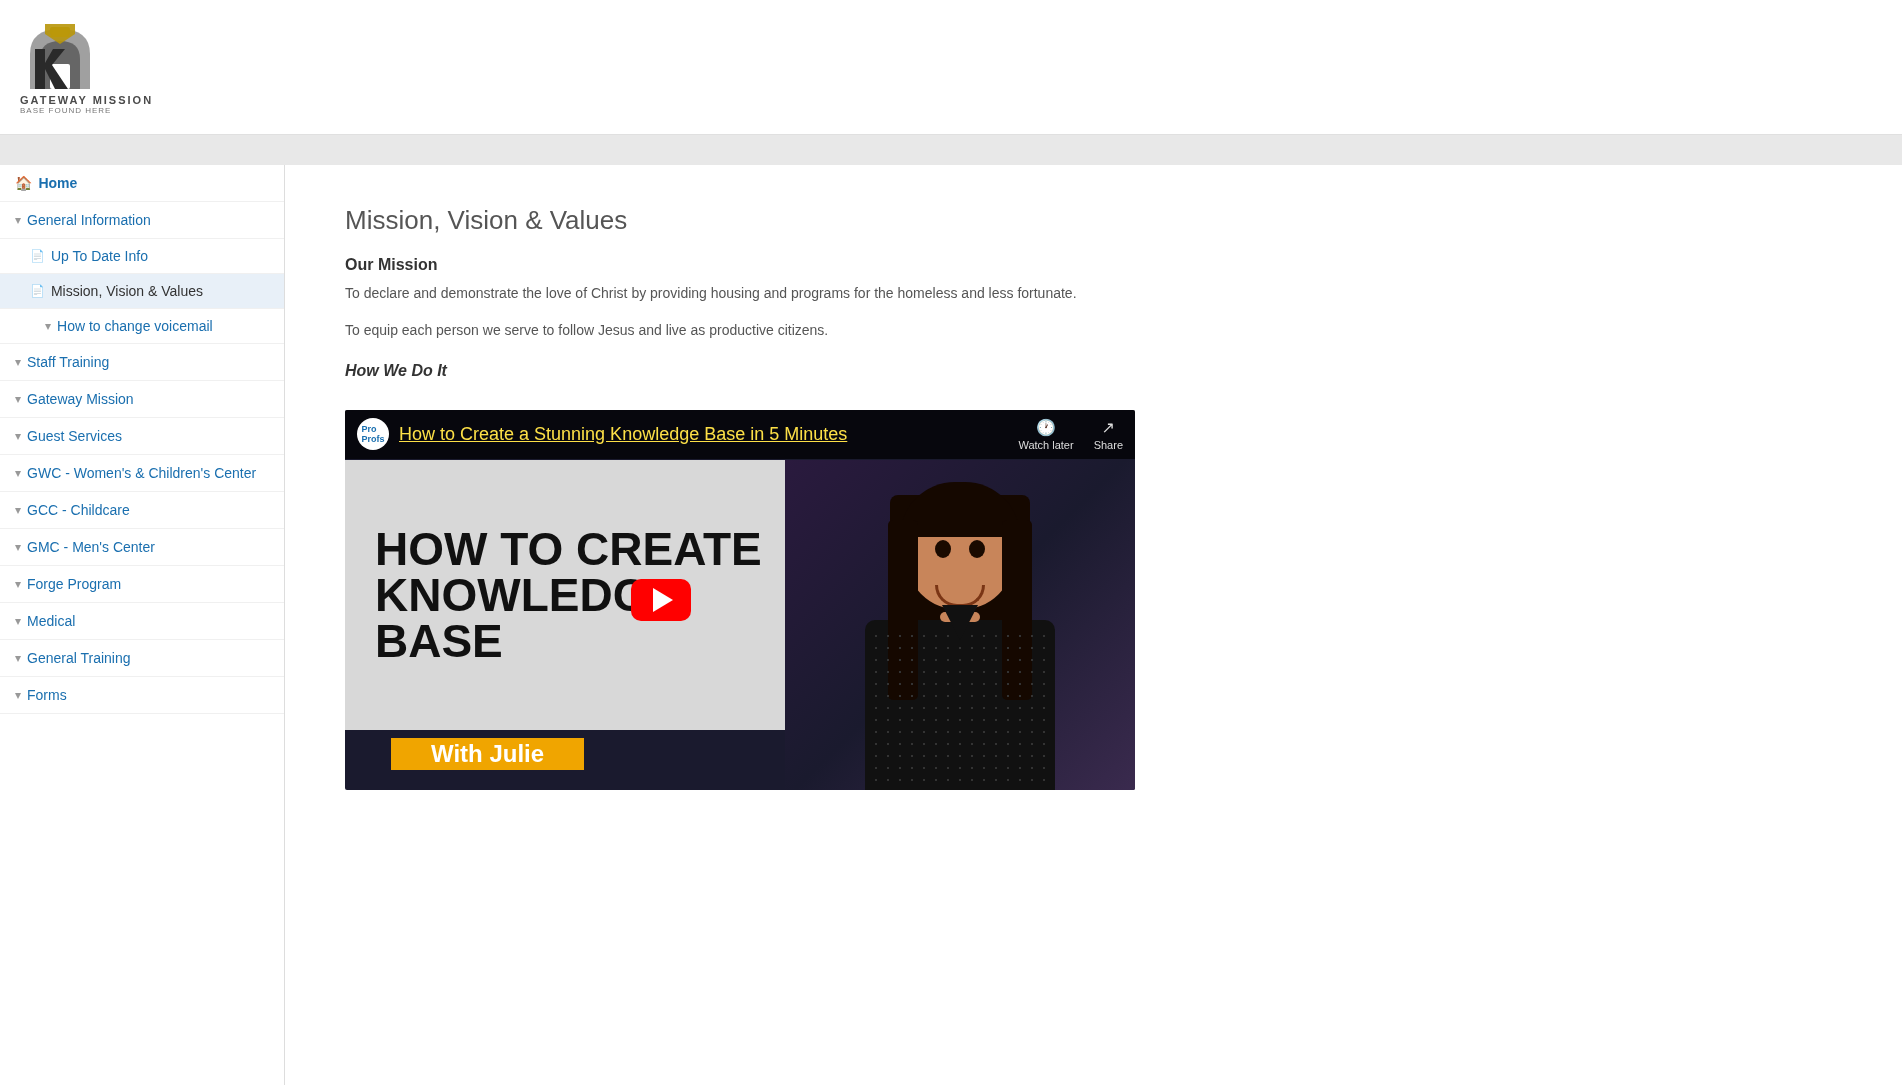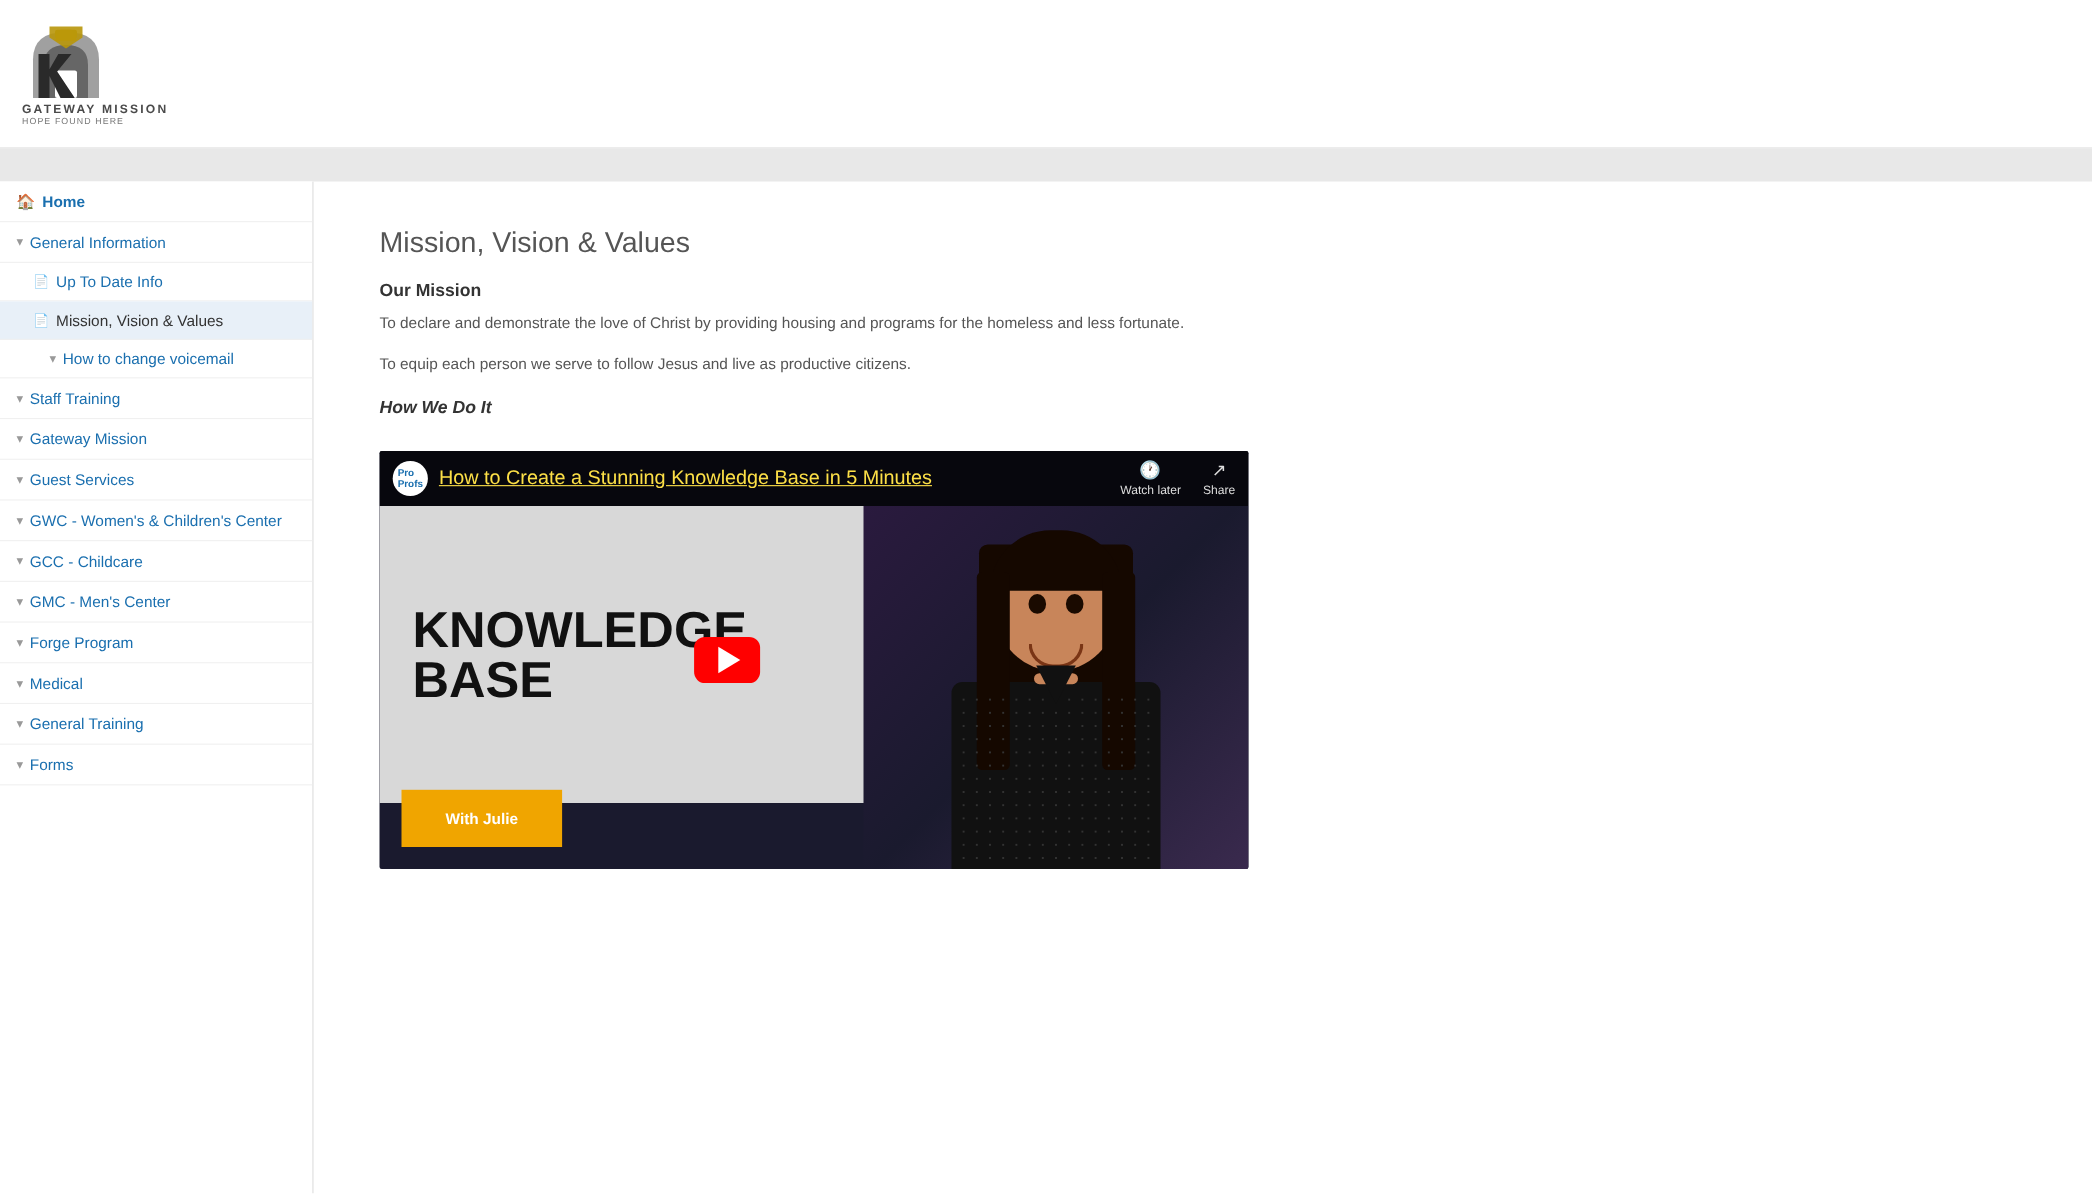--- a/index.html
+++ b/index.html
@@ -223,28 +223,28 @@
       border-top: 12px solid transparent;
       border-bottom: 12px solid transparent;
       border-left: 20px solid #fff;
       margin-left: 4px;
     }
 
     
     .with-julie-btn {
       background: #f0a500;
       color: #fff;
-      font-size: 14px;
+      font-size: 24px;
       font-weight: bold;
-      padding: 18px 40px;
+      padding: 2px 40px;
       border: none;
       cursor: pointer;
       position: absolute;
       bottom: 20px;
-      left: 20px;
+      left: 46px;
       z-index: 20;
     }
 
     
     .video-bg {
       position: absolute;
       right: 0;
       top: 50px;
       bottom: 0;
       width: 350px;
@@ -296,21 +296,21 @@
       <rect x="30" y="45" width="20" height="25" fill="#fff" rx="2"></rect>
 
       <path d="M35 8 L45 8 L50 18 L30 18 Z" fill="#d4a800"></path>
 
       <path d="M25 5 L55 5 L55 15 L40 25 L25 15 Z" fill="#b8960a" opacity="0.9"></path>
 
       <path d="M15 30 L15 70 L25 70 L25 50 L35 70 L48 70 L32 46 L45 30 L33 30 L25 44 L25 30 Z" fill="#2a2a2a"></path>
     </svg>
     <div>
       <div style="font-size:11px; font-weight:bold; color:#4a4a4a; letter-spacing:2px;">GATEWAY MISSION</div>
-      <div style="font-size:8px; color:#777; letter-spacing:1px;">HOPE FOUND HERE</div>
+      <div style="font-size:8px; color:#777; letter-spacing:1px;">BASE FOUND HERE</div>
     </div>
   </div>
 </div>
 
 <div class="separator"></div>
 
 <div class="main-layout">
 
   <div class="sidebar">
 
@@ -415,20 +415,21 @@
             <span>Watch later</span>
           </div>
           <div class="video-action">
             <span class="video-action-icon">↗</span>
             <span>Share</span>
           </div>
         </div>
       </div>
 
       <div class="video-left-text">
+        <div class="video-big-line1">HOW TO CREATE</div>
         <div class="video-big-line2">KNOWLEDGE BASE</div>
       </div>
 
       <div class="video-bg">
 
         <div style="position:relative; width:280px; height:320px; margin-bottom:0;">
 
           <div style="position:absolute; width:140px; height:230px; background:#150800; border-radius:8px; top:25px; left:50%; transform:translateX(-50%); z-index:1;"></div>
 
           <div style="position:absolute; width:110px; height:120px; background:#c8855a; border-radius:55px; top:20px; left:50%; transform:translateX(-50%); z-index:2;"></div>

